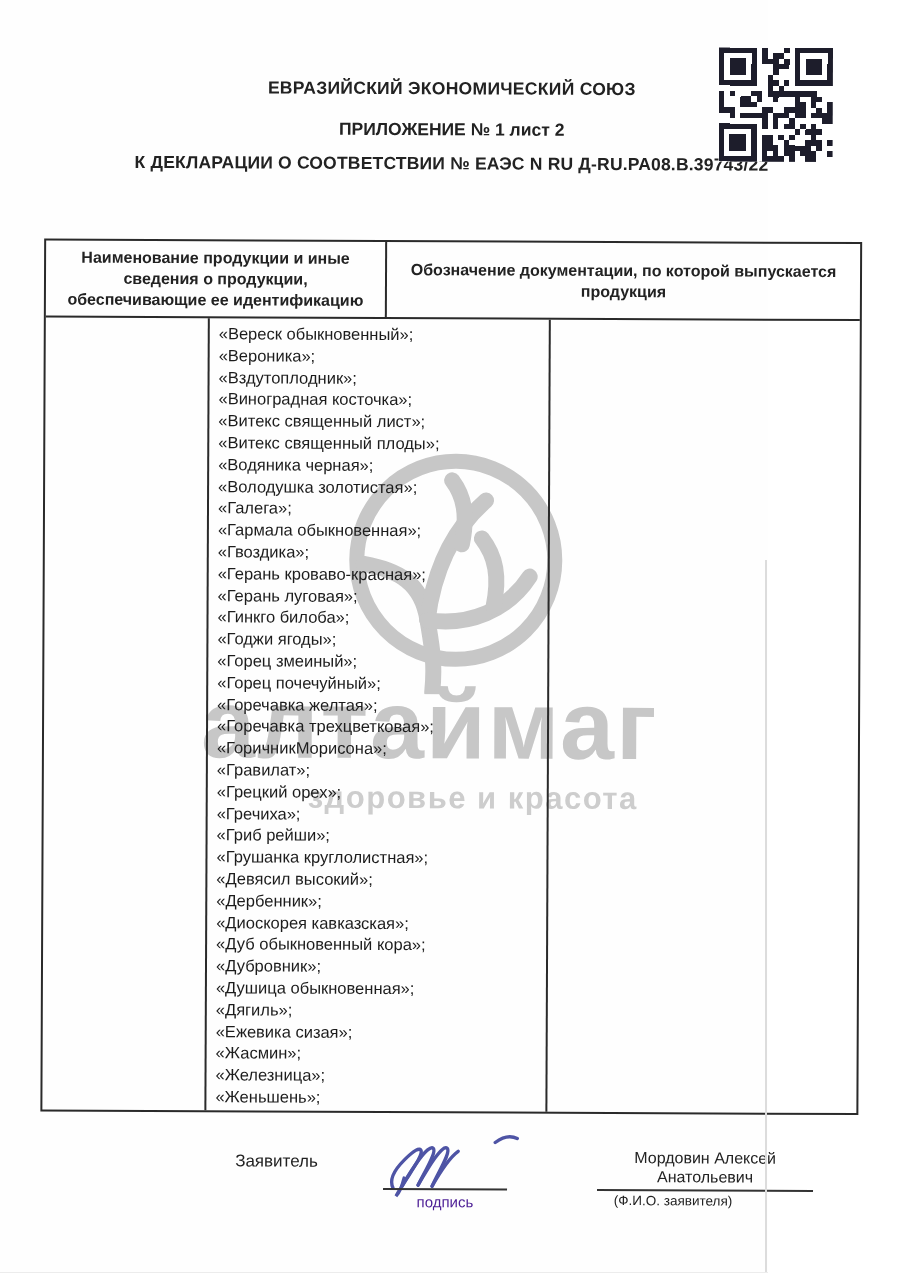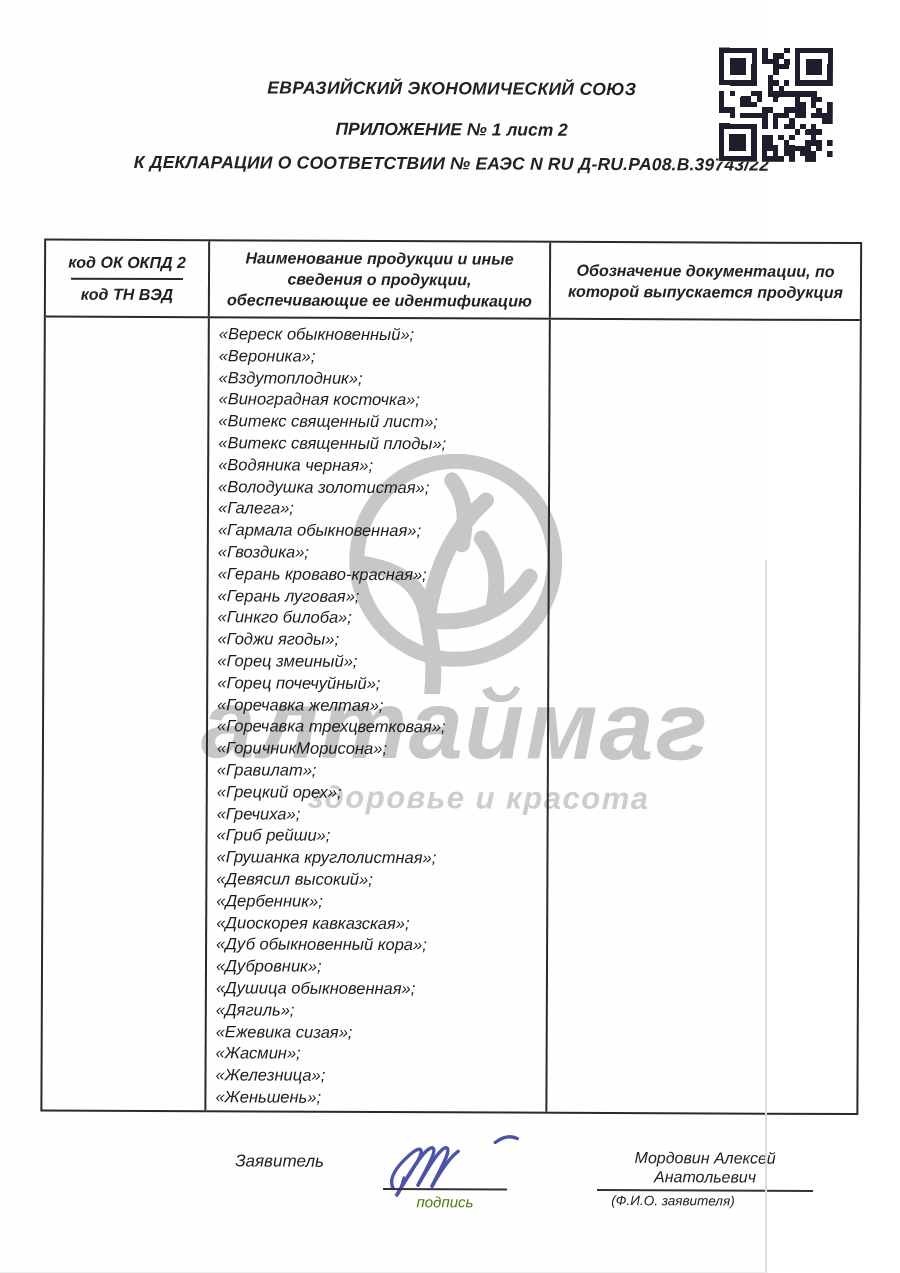--- a/index.html
+++ b/index.html
@@ -1,17 +1,17 @@
 <!DOCTYPE html>
 <html><head>
 <meta charset="utf-8">
 <style>
   html,body{margin:0;padding:0;background:#fff;}
   body{width:900px;height:1273px;overflow:hidden;font-family:"Liberation Sans",sans-serif;color:#1f1f1f;}
-  .page{position:relative;width:768px;height:1273px;background:#fefefe;font-style:italic;}
+  .page{position:relative;width:768px;height:1273px;background:#fefefe;}
   .scan{position:absolute;inset:0;transform:rotate(0.25deg);transform-origin:50% 40%;}
 
   
   .hdr{position:absolute;left:0;width:900px;text-align:center;font-weight:bold;color:#222;}
   .hdr.l1{top:78px;font-size:17.5px;letter-spacing:.3px;}
   .hdr.l2{top:119px;font-size:17.5px;}
   .hdr.l3{top:153px;font-size:17.5px;letter-spacing:.2px;}
 
   
   .qr{position:absolute;left:717px;top:46px;width:114px;height:114px;background:#fff;}
@@ -35,21 +35,21 @@
   
   .wm{position:absolute;z-index:1;color:#c7c7c7;}
   .wm-title{left:202px;top:676px;font-size:97px;font-weight:bold;letter-spacing:2px;line-height:1;}
   .wm-sub{left:309px;top:780px;font-size:31px;font-weight:bold;letter-spacing:1.5px;color:#cdcdcd;}
   .wm-logo{left:340px;top:448px;width:232px;height:246px;}
 
   
   .ftr-label{position:absolute;left:238px;top:1152px;font-size:17px;color:#222;text-align:center;}
   .sig{position:absolute;left:382px;top:1130px;width:150px;height:70px;}
   .sig-line{position:absolute;left:386px;top:1188px;width:124px;border-top:2px solid #333;}
-  .sig-caption{position:absolute;left:386px;top:1193px;width:124px;text-align:center;font-size:15px;color:#4d7c0f;}
+  .sig-caption{position:absolute;left:386px;top:1193px;width:124px;text-align:center;font-size:15px;color:#4c1d95;}
   .name-block{position:absolute;left:592px;top:1147px;width:232px;text-align:center;font-size:16px;line-height:19px;color:#222;}
   .name-line{position:absolute;left:600px;top:1188px;width:216px;border-top:2px solid #333;}
   .name-caption{position:absolute;left:568px;top:1192px;width:216px;text-align:center;font-size:13.5px;color:#222;}
 
   
   .edge-right{position:absolute;right:1px;top:560px;bottom:0;width:2px;background:#dcdcdc;}
   .edge-bottom{position:absolute;left:0;right:0;bottom:0;height:1px;background:#ececec;}
 </style>
 </head>
 <body>
@@ -208,25 +208,20 @@
         <path d="M88 172 C130 178 168 162 190 128"></path>
         <path d="M154 158 C160 128 156 108 142 90"></path>
       </g>
     </svg>
     <div class="wm wm-title">алтаймаг</div>
     <div class="wm wm-sub">здоровье и красота</div>
 
     <div class="doc-table">
       <div class="tbl">
         <div class="row head">
-          <div class="cell c1">
-            <span>код ОК ОКПД 2</span>
-            <span class="c1-divider"></span>
-            <span>код ТН ВЭД</span>
-          </div>
           <div class="cell c2">
             <span>Наименование продукции и иные сведения о продукции, обеспечивающие ее идентификацию</span>
           </div>
           <div class="cell c3">
             <span>Обозначение документации, по которой выпускается продукция</span>
           </div>
         </div>
         <div class="row body">
           <div class="cell c1"></div>
           <div class="cell c2 product-list">

